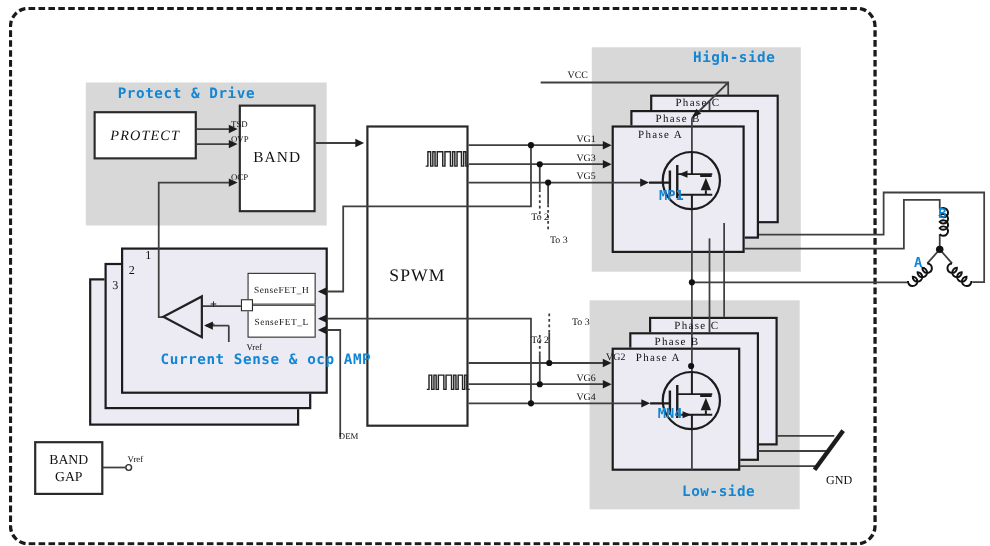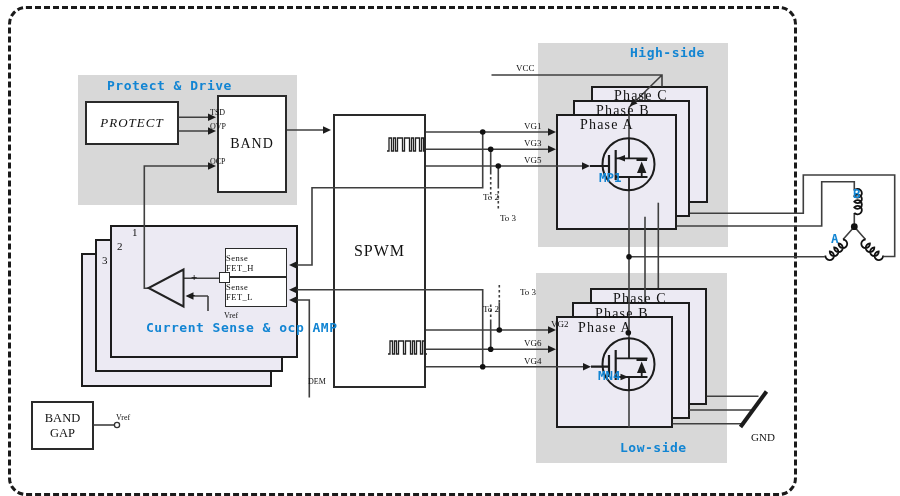--- a/index.html
+++ b/index.html
@@ -7,30 +7,30 @@
           font-family:"Liberation Serif",serif;}
   .abs{position:absolute;}
   .chip-border{left:8px;top:6px;width:783px;height:484px;border:3px dashed #1a1a1a;
                border-radius:18px;z-index:0;}
   .gray{background:#d8d8d8;z-index:1;}
   .lav{background:#eceaf3;border:2.5px solid #1c1c1c;z-index:2;box-sizing:border-box;}
   .whitebox{background:#fff;border:2px solid #2a2a2a;z-index:2;box-sizing:border-box;
             display:flex;align-items:center;justify-content:center;text-align:center;
             color:#111;}
   .fetbox{background:#fff;border:1.6px solid #2a2a2a;z-index:3;box-sizing:border-box;
-          display:flex;flex-direction:column;justify-content:center;
+          display:flex;flex-direction:row;align-items:center;justify-content:center;
           font-size:8.5px;line-height:10px;letter-spacing:0.5px;color:#111;}
   svg.wires{left:0;top:0;z-index:4;}
   .lbl{position:absolute;z-index:5;color:#111;white-space:nowrap;margin-left:19px;}
   .sig{font-size:9px;}
   .sig8{font-size:8px;}
   .blue{font-family:"DejaVu Sans Mono",monospace;font-weight:bold;color:#1285d3;}
   .t13{font-size:13px;letter-spacing:0.5px;}
   .t12{font-size:12.5px;}
-  .phase{font-size:14px;letter-spacing:1.2px;}
+  .phase{font-size:10px;letter-spacing:1.2px;}
   .num{font-size:11px;}
   .opsign{font-size:11px;font-weight:bold;}
 </style>
 </head>
 <body>
 
 <div id="canvas">
 
   <div class="abs chip-border"></div>
 
@@ -224,21 +224,21 @@
 
   <span class="lbl num" style="left:113px;top:226px;">1</span>
   <span class="lbl num" style="left:98px;top:240px;">2</span>
   <span class="lbl num" style="left:83px;top:254px;">3</span>
 
   <span class="lbl opsign" style="left:172px;top:271px;">+</span>
   <span class="lbl opsign" style="left:172.5px;top:288px;">-</span>
   <span class="lbl sig8" style="left:205px;top:311px;">Vref</span>
 
   <span class="lbl sig8" style="left:97px;top:413px;">Vref</span>
-  <span class="lbl sig8" style="left:289px;top:377px;">DEM</span>
+  <span class="lbl sig8" style="left:289px;top:392px;">DEM</span>
 
   <span class="lbl num" style="left:732px;top:431px;">GND</span>
 
   <span class="lbl blue t12" style="left:812px;top:231px;">A</span>
   <span class="lbl blue t12" style="left:834px;top:186px;">B</span>
   <span class="lbl blue t12" style="left:881px;top:235px;">C</span>
 
 </div>
 
 </body></html>

